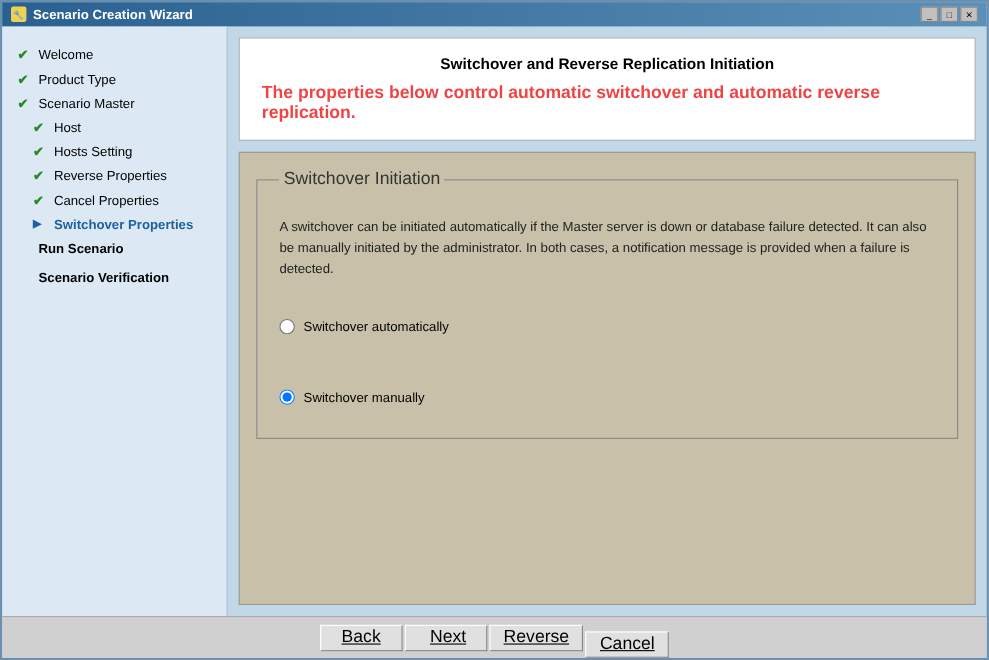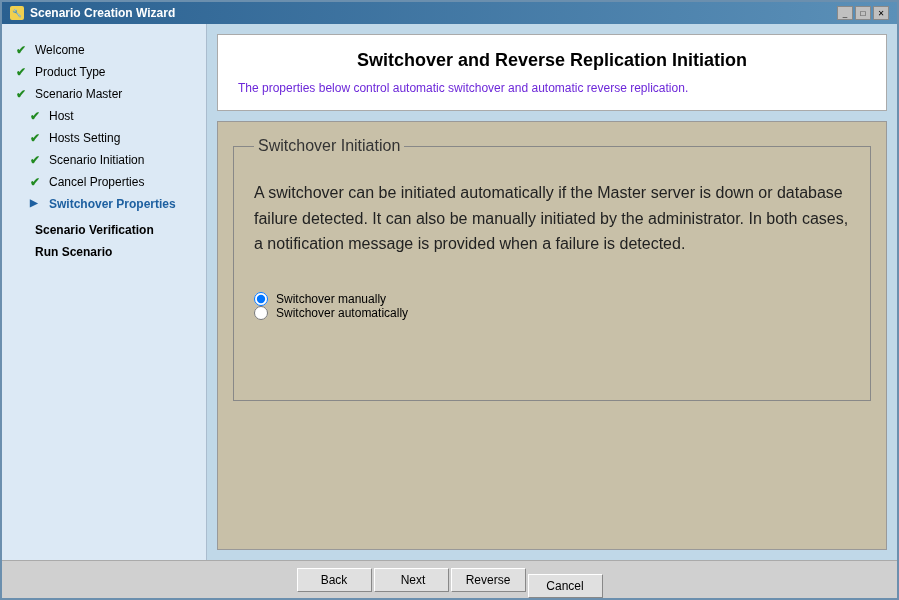--- a/index.html
+++ b/index.html
@@ -137,42 +137,43 @@
 
     
     .header-section {
       background: white;
       border: 1px solid #aaa;
       padding: 15px 20px;
       margin-bottom: 10px;
     }
 
     .header-title {
-      font-size: 18px;
+      font-size: 14px;
       font-weight: bold;
       text-align: center;
       margin-bottom: 10px;
     }
 
     .header-desc {
-      font-size: 12px;
-      color: #6d28d9;
+      font-size: 16px;
+      color: #ef4444;
+      font-weight: bold;
     }
 
     
     .content-panel {
       flex: 1;
       background: #c8c0a8;
       border: 1px solid #999;
       padding: 15px;
       overflow: hidden;
     }
 
     .description-text {
-      font-size: 16px;
+      font-size: 12px;
       color: #222;
       line-height: 1.6;
       margin-bottom: 40px;
     }
 
     .radio-option {
       display: flex;
       align-items: center;
       margin-bottom: 60px;
       gap: 8px;
@@ -196,24 +197,25 @@
       padding: 0 10px;
     }
 
     .btn {
       min-width: 75px;
       height: 24px;
       background: #e0e0e0;
       border: 1px solid #888;
       border-top-color: #fff;
       border-left-color: #fff;
-      font-size: 12px;
+      font-size: 16px;
       cursor: pointer;
       padding: 2px 12px;
       font-family: Arial, sans-serif;
+      text-decoration: underline;
     }
 
     .bottom-buttons-area {
       display: flex;
       align-items: center;
       justify-content: center;
       gap: 0;
       width: 100%;
     }
   </style>
@@ -258,66 +260,66 @@
         <span>Host</span>
       </div>
 
       <div class="sidebar-item indent1">
         <span class="check-icon">✔</span>
         <span>Hosts Setting</span>
       </div>
 
       <div class="sidebar-item indent1">
         <span class="check-icon">✔</span>
-        <span>Scenario Initiation</span>
+        <span>Reverse Properties</span>
       </div>
 
       <div class="sidebar-item indent1">
         <span class="check-icon">✔</span>
         <span>Cancel Properties</span>
       </div>
 
       <div class="sidebar-item indent1 active">
         <span class="arrow-icon">▶</span>
         <span>Switchover Properties</span>
       </div>
 
+      <div class="sidebar-item bold-item">
+        <span class="check-icon" style="visibility:hidden;">✔</span>
+        <span>Run Scenario</span>
+      </div>
+
       <div class="sidebar-item bold-item" style="margin-top:4px;">
         <span class="check-icon" style="visibility:hidden;">✔</span>
         <span>Scenario Verification</span>
       </div>
 
-      <div class="sidebar-item bold-item">
-        <span class="check-icon" style="visibility:hidden;">✔</span>
-        <span>Run Scenario</span>
-      </div>
-
     </div>
 
     <div class="right-panel">
 
       <div class="header-section">
         <div class="header-title">Switchover and Reverse Replication Initiation</div>
         <div class="header-desc">The properties below control automatic switchover and automatic reverse replication.</div>
       </div>
 
       <div class="content-panel">
         <fieldset style="border: 1px solid #888; background: #c8c0a8; padding: 15px 20px 30px 20px; flex:1;">
           <legend style="font-size:16px; color:#333; padding: 0 4px;">Switchover Initiation</legend>
 
           <div class="description-text" style="margin-bottom: 35px; margin-top: 10px;">A switchover can be initiated automatically if the Master server is down or database failure detected. It can also be manually initiated by the administrator. In both cases, a notification message is provided when a failure is detected.</div>
 
+          <div class="radio-option" style="margin-bottom: 50px;">
+            <input type="radio" name="switchover" id="auto" style="">
+            <label for="auto">Switchover automatically</label>
+          </div>
+
           <div class="radio-option" style="margin-bottom: 0;">
             <input type="radio" name="switchover" id="manual" checked="" style="">
             <label for="manual">Switchover manually</label>
-          </div>
-
-          <div class="radio-option" style="margin-bottom: 50px;">
-            <input type="radio" name="switchover" id="auto" style="">
-            <label for="auto">Switchover automatically</label>
           </div>
 
         </fieldset>
       </div>
 
     </div>
   </div>
 
   <div class="bottom-bar">
     <div class="bottom-buttons-area">

